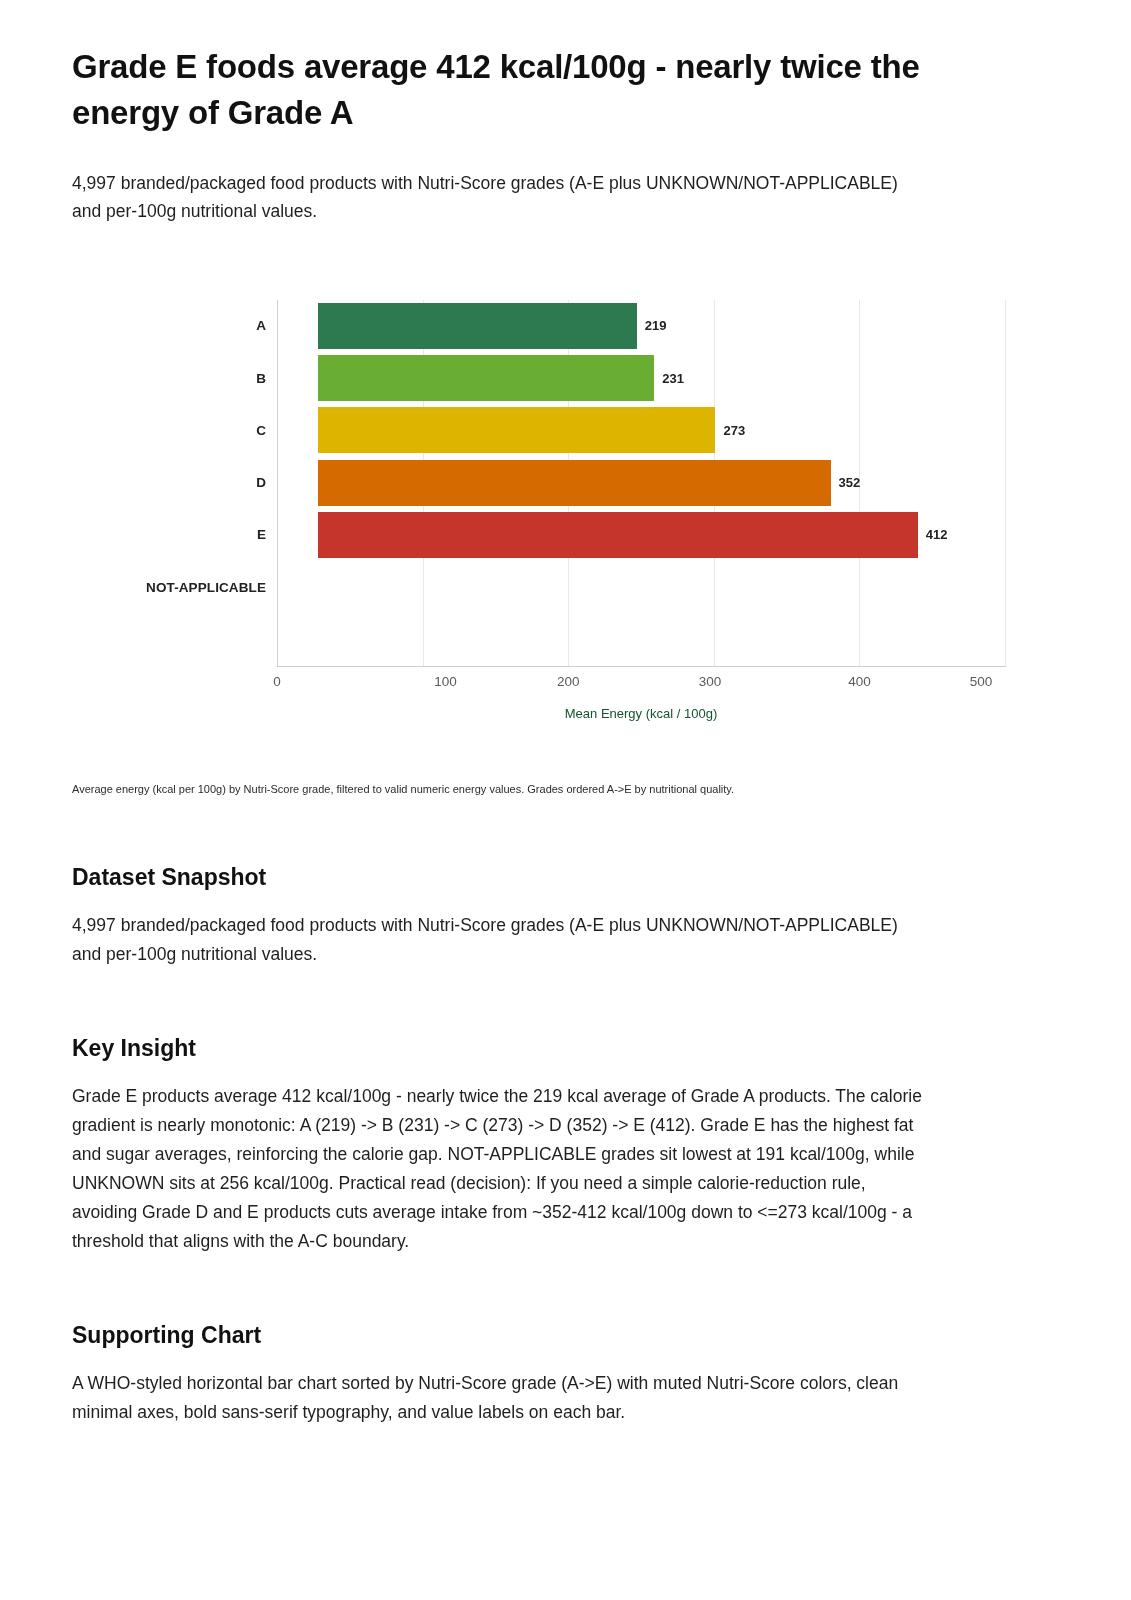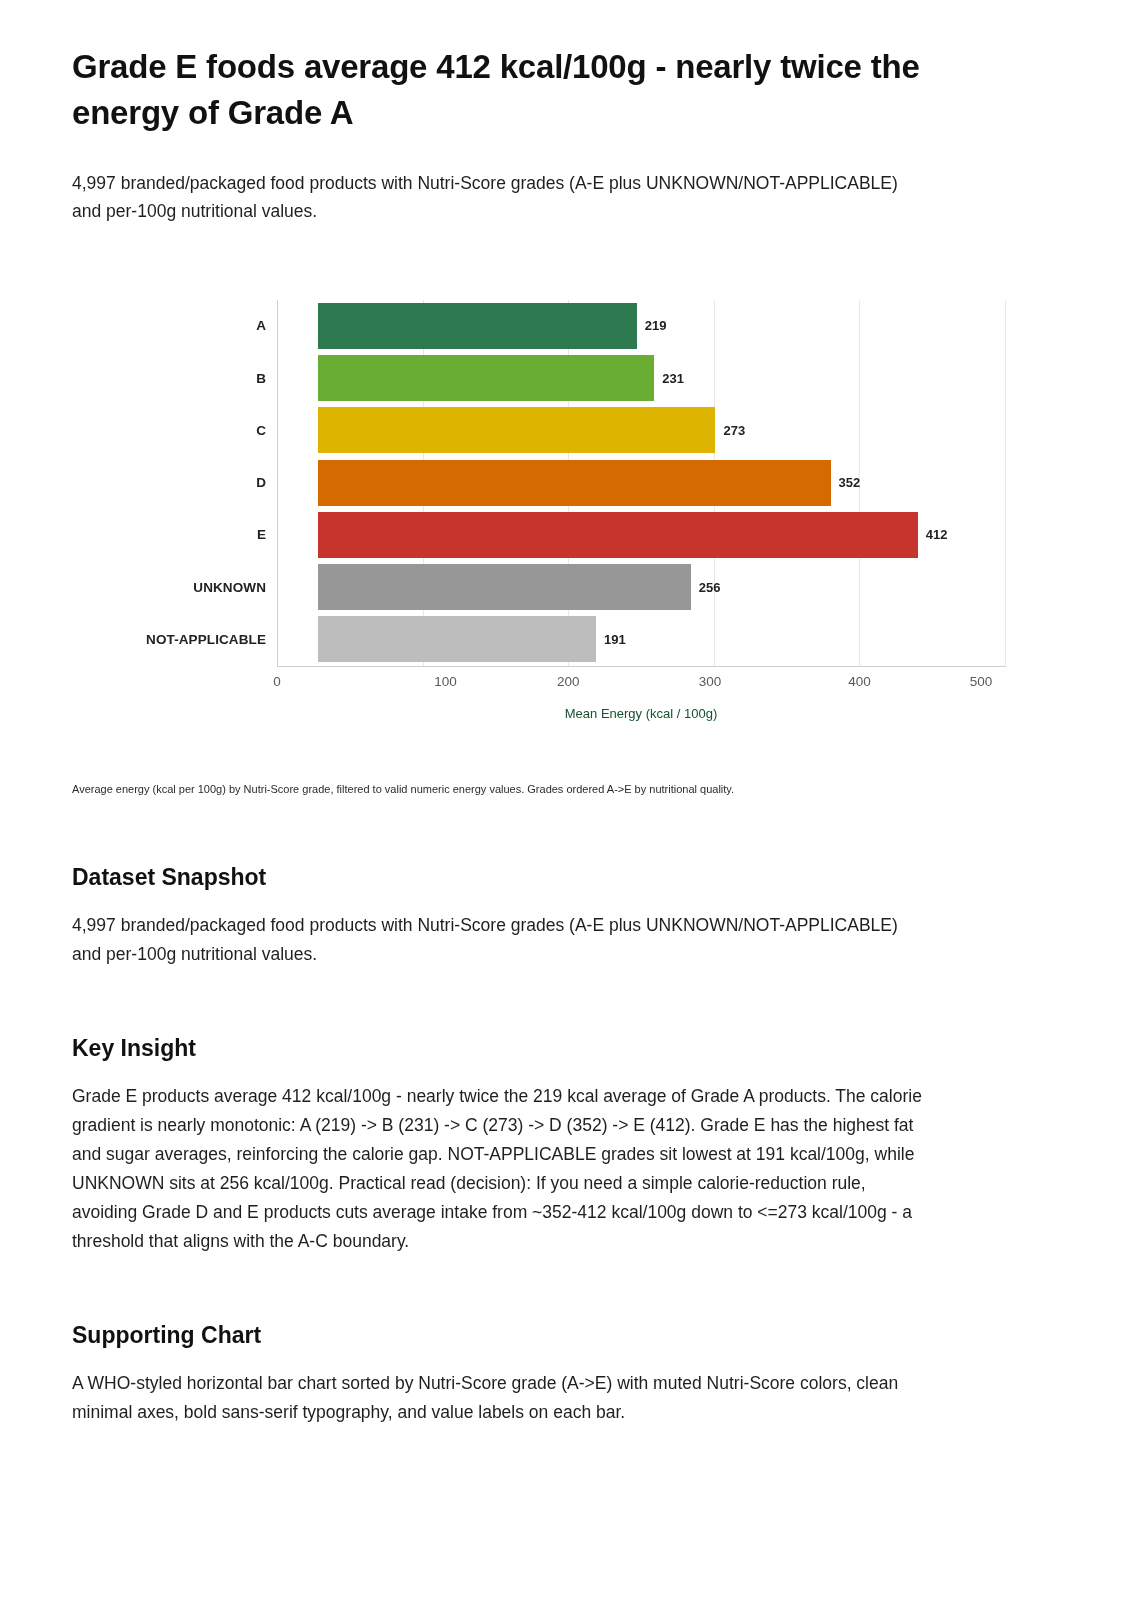--- a/index.html
+++ b/index.html
@@ -222,32 +222,21 @@
             </div>
           </div>
           <div class="row">
             <div class="cat-label">E</div>
             <div class="bar-wrap">
               <div class="bar" style="width: 599.872px; background: rgb(197, 53, 44);"></div>
               <span class="bar-value">412</span>
             </div>
           </div>
           <div class="row">
-            <div class="cat-label">UNKNOWN</div>
-            <div class="bar-wrap">
-              <div class="bar" style="width: 372.736px; background: rgb(151, 151, 151);"></div>
-              <span class="bar-value">256</span>
-            </div>
-          </div>
-          <div class="row">
             <div class="cat-label">NOT-APPLICABLE</div>
-            <div class="bar-wrap">
-              <div class="bar" style="width: 278.096px; background: rgb(189, 189, 189);"></div>
-              <span class="bar-value">191</span>
-            </div>
           </div>
         </div>
 
       <div class="axis-baseline"></div>
 
       <div class="xticks" id="xticks">
           <div class="xtick" style="left: 0px;">0</div>
           <div class="xtick" style="left: 145.6px; margin-left: 23px;">100</div>
           <div class="xtick" style="left: 291.2px;">200</div>
           <div class="xtick" style="left: 433px;">300</div>

